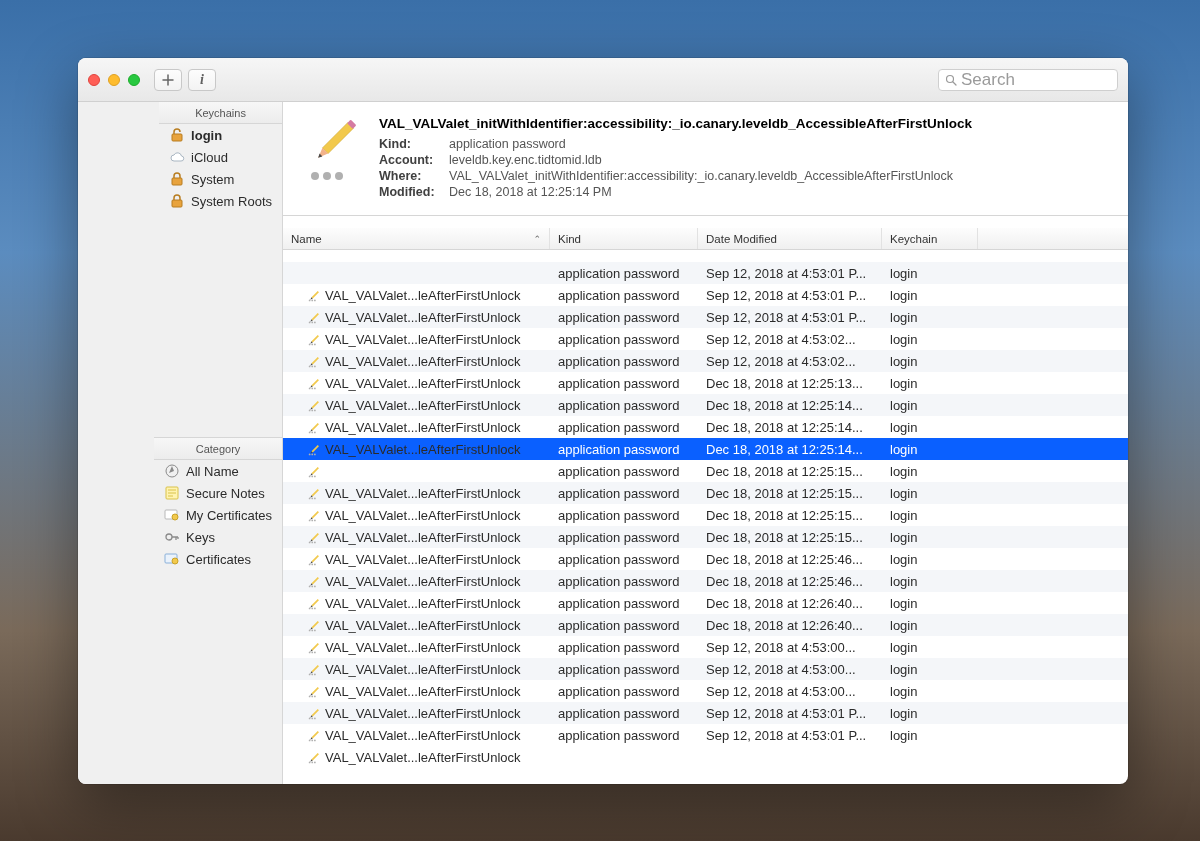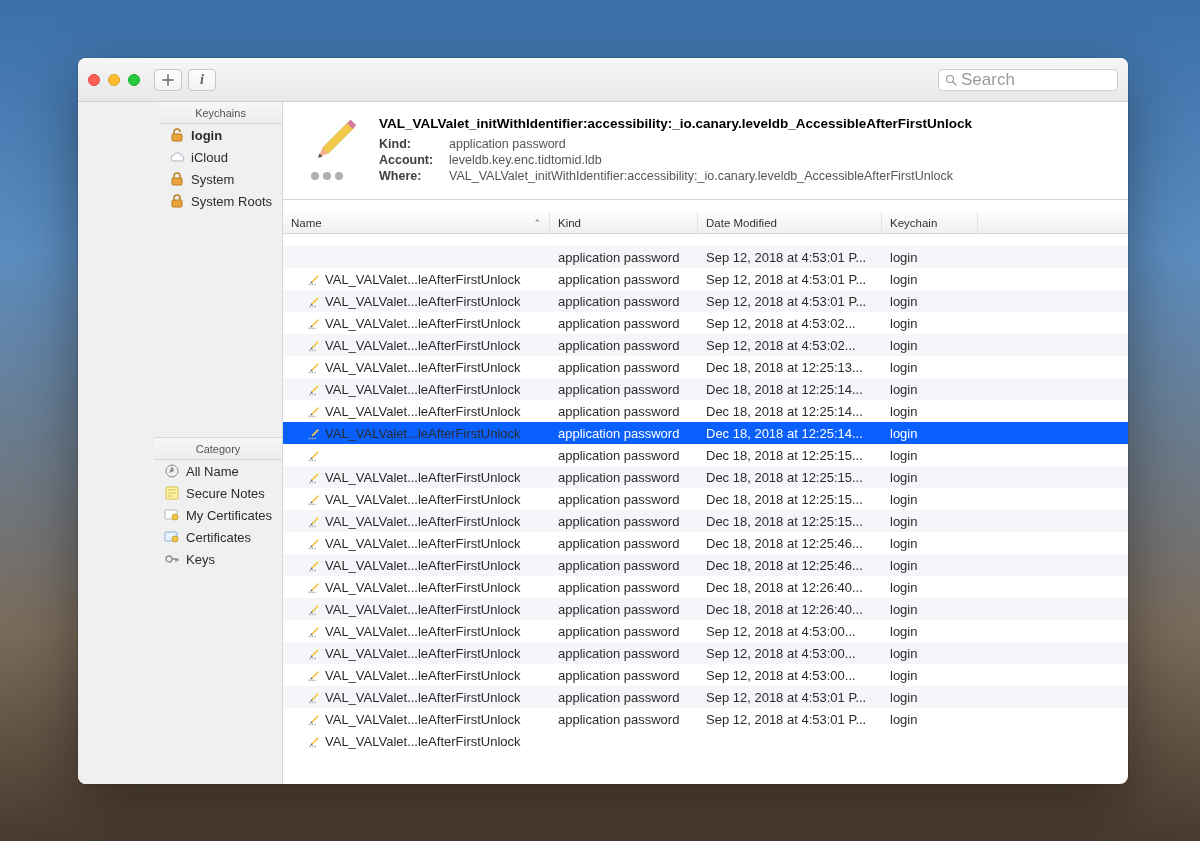--- a/index.html
+++ b/index.html
@@ -269,34 +269,34 @@
                 <svg width="16" height="16" viewBox="0 0 16 16">
                   <rect x="1" y="3" width="12" height="9" rx="1" fill="#fff" stroke="#b8b8b8"></rect>
                   <circle cx="11" cy="10" r="3" fill="#f2c94c" stroke="#c9a227"></circle>
                 </svg>
               </span>
               <span class="lbl">My Certificates</span>
             </div>
             <div class="side-item">
               <span class="icon">
                 <svg width="16" height="16" viewBox="0 0 16 16">
+                  <circle cx="5" cy="8" r="3" fill="none" stroke="#8a8a8a" stroke-width="1.3"></circle>
+                  <path d="M8 8h6M12 8v3M14 8v2" stroke="#8a8a8a" stroke-width="1.3" fill="none"></path>
+                </svg>
+              </span>
+              <span class="lbl">Keys</span>
+            </div>
+            <div class="side-item">
+              <span class="icon">
+                <svg width="16" height="16" viewBox="0 0 16 16">
                   <rect x="1" y="3" width="12" height="9" rx="1" fill="#eaf2fb" stroke="#8ab0d9"></rect>
                   <circle cx="11" cy="10" r="3" fill="#f2c94c" stroke="#c9a227"></circle>
                 </svg>
               </span>
               <span class="lbl">Certificates</span>
-            </div>
-            <div class="side-item">
-              <span class="icon">
-                <svg width="16" height="16" viewBox="0 0 16 16">
-                  <circle cx="5" cy="8" r="3" fill="none" stroke="#8a8a8a" stroke-width="1.3"></circle>
-                  <path d="M8 8h6M12 8v3M14 8v2" stroke="#8a8a8a" stroke-width="1.3" fill="none"></path>
-                </svg>
-              </span>
-              <span class="lbl">Keys</span>
             </div>
           </div>
       </div>
     </div>
 
     <div class="main">
       <div class="detail">
         <div class="detail-icon">
           <svg width="64" height="54" viewBox="0 0 64 54">
             <g transform="rotate(45 32 27)">
@@ -319,20 +319,24 @@
               <span class="v">application password</span>
             </div>
           <div class="detail-row">
               <span class="k">Account:</span>
               <span class="v">leveldb.key.enc.tidtomid.ldb</span>
             </div>
           <div class="detail-row">
               <span class="k">Where:</span>
               <span class="v">VAL_VALValet_initWithIdentifier:accessibility:_io.canary.leveldb_AccessibleAfterFirstUnlock</span>
             </div>
+          <div class="detail-row">
+              <span class="k">Modified:</span>
+              <span class="v">Dec 18, 2018 at 12:25:14 PM</span>
+            </div>
         </div>
       </div>
 
       <div class="table-header">
         <div class="th name">
             <span>Name</span>
             <span class="sort-caret">⌃</span>
           </div>
         <div class="th kind">
             <span>Kind</span>

